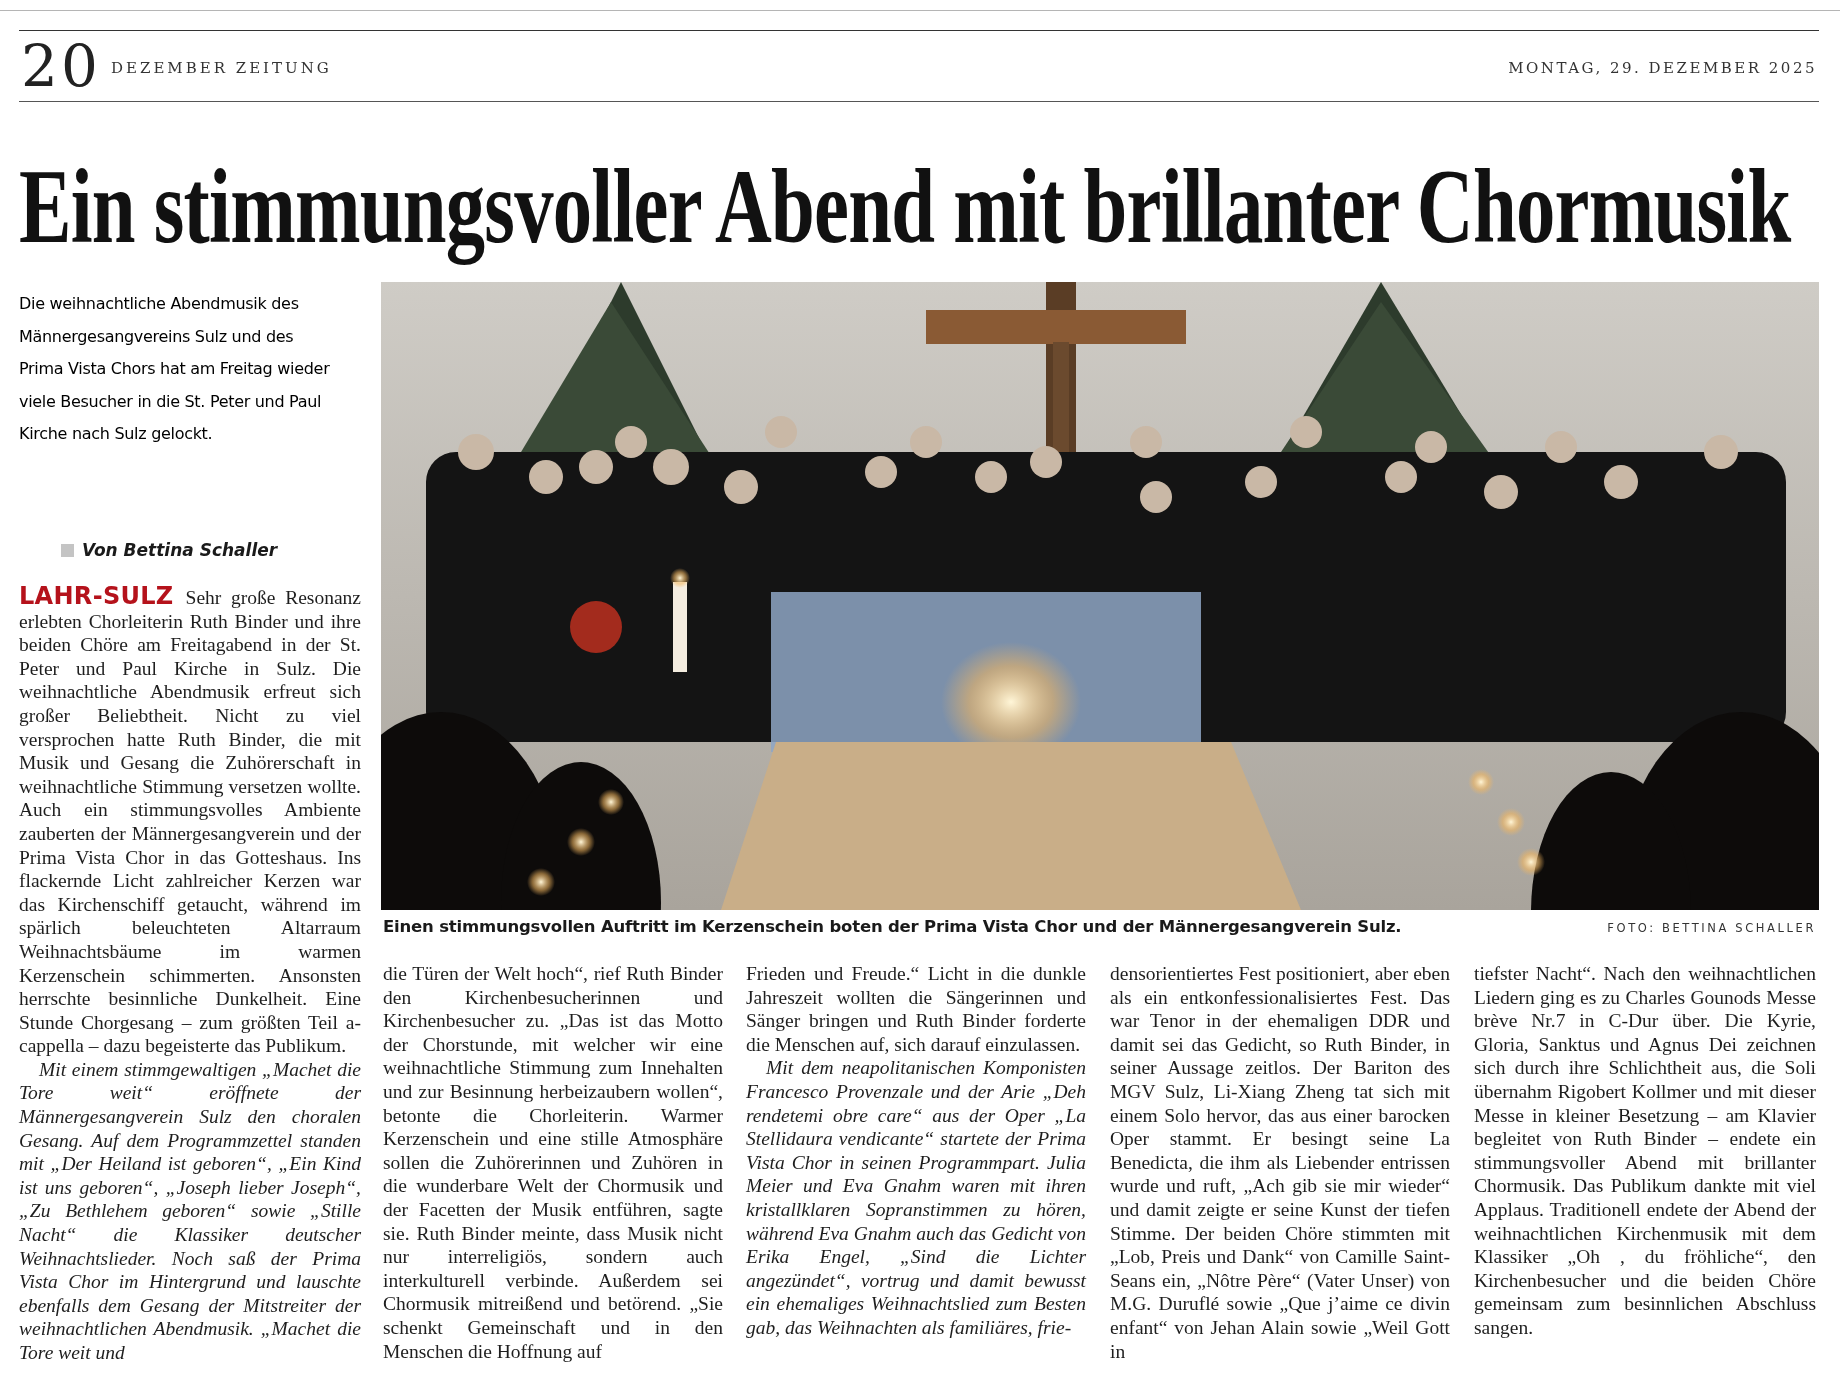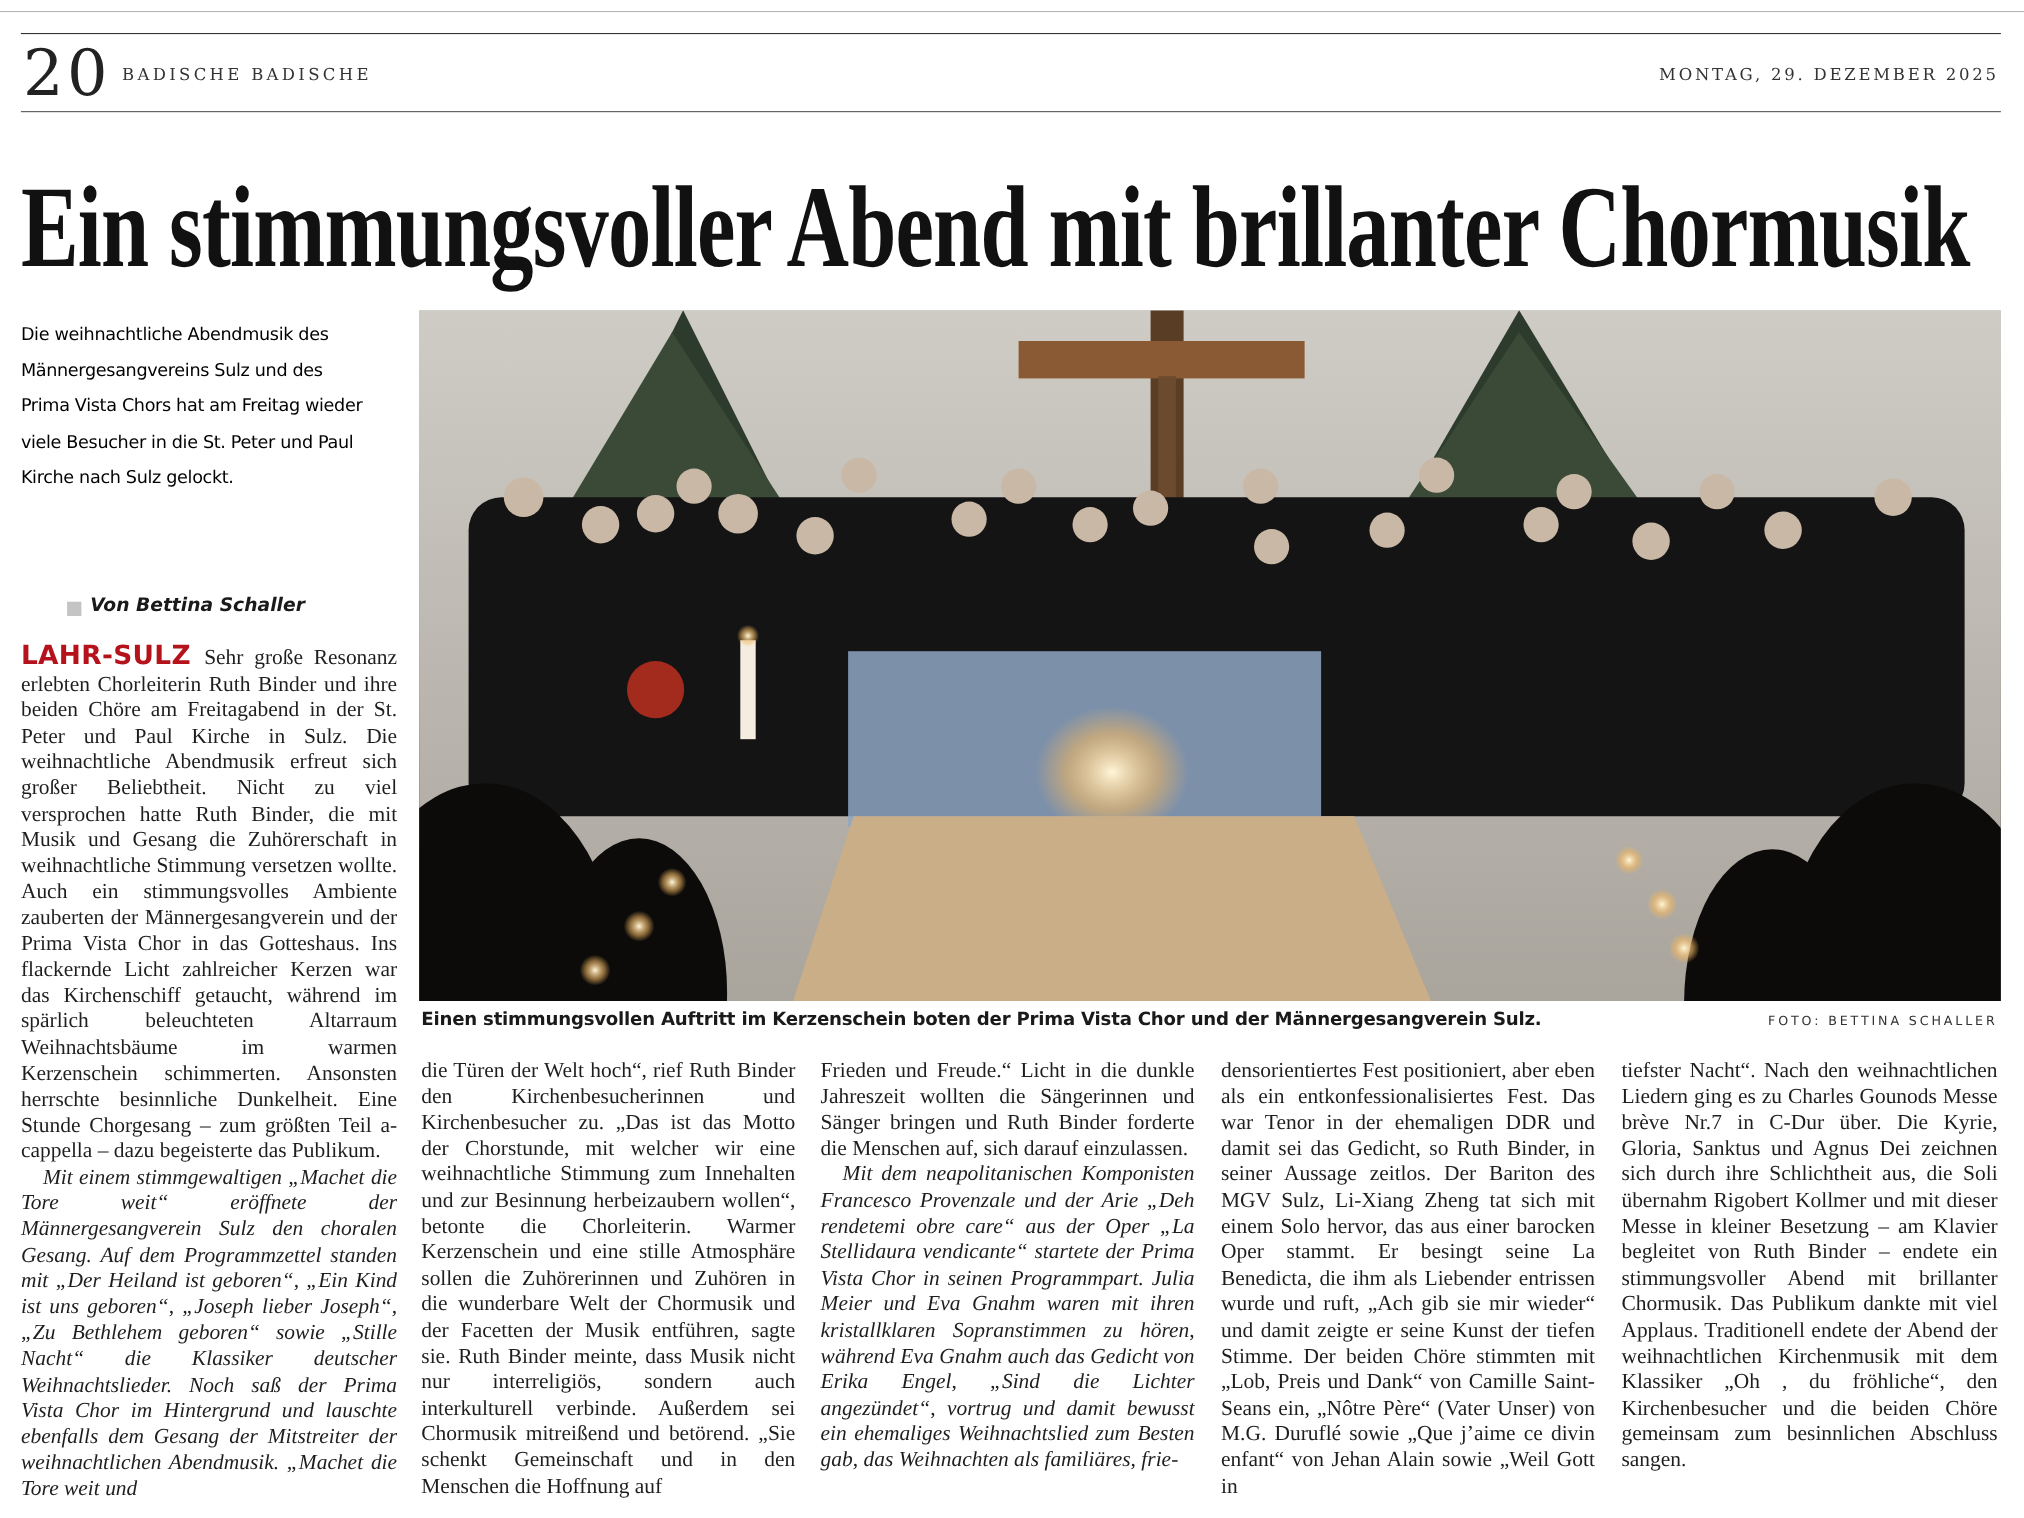--- a/index.html
+++ b/index.html
@@ -22,21 +22,21 @@
 
   
   .headline { position: absolute; left: 19px; top: 152px; width: 1802px; height: 110px; overflow: visible;
     white-space: nowrap; font-family: "Liberation Serif", serif; font-weight: bold; color: #111;
     font-size: 106px; line-height: 110px; transform-origin: left top; transform: scaleX(0.742); letter-spacing: -1px; }
 
   
   .teaser { position: absolute; left: 19px; top: 288px; width: 320px; font-family: "DejaVu Sans", sans-serif;
     font-size: 16px; line-height: 32.5px; color: #000000; letter-spacing: -0.3px; }
   .byline { position: absolute; left: 19px; top: 540px; font-family: "DejaVu Sans", sans-serif;
-    font-size: 17px; font-weight: bold; font-style: italic; color: #1a1a1a; display: flex; align-items: flex-end; gap: 8px; padding-left: 42px; }
+    font-size: 17px; font-weight: bold; font-style: italic; color: #1a1a1a; display: flex; align-items: center; gap: 8px; padding-left: 42px; }
   .byline-square { width: 13px; height: 13px; background: #c4c4c4; display: inline-block; }
 
   
   .photo { position: absolute; left: 381px; top: 282px; width: 1438px; height: 628px; overflow: hidden;
     background: linear-gradient(180deg, #c9c7c2 0%, #b9b6b0 30%, #8f8a82 55%, #3b342d 78%, #1c1815 100%); }
   .photo svg { position: absolute; left: 0; top: 0; width: 100%; height: 100%; }
 
   .caption { position: absolute; left: 383px; top: 917px; font-family: "DejaVu Sans", sans-serif;
     font-size: 16.5px; font-weight: bold; color: #1a1a1a; letter-spacing: -0.2px; }
   .photo-credit { position: absolute; right: 24px; top: 921px; font-family: "DejaVu Sans", sans-serif;
@@ -54,21 +54,21 @@
   .col-5 { left: 1474px; top: 962px; width: 342px; }
   .dateline { color: #b5121b; font-family: "DejaVu Sans", sans-serif; font-weight: bold; font-size: 24px; letter-spacing: 0.3px; margin-right: 12px; }
 </style>
 </head>
 <body>
 
 <div class="top-rule"></div>
 
 <header class="masthead">
   <span class="page-num">20</span>
-  <span class="paper-name">BADISCHE BADISCHE</span>
+  <span class="paper-name">DEZEMBER ZEITUNG</span>
   <span class="issue-date">MONTAG, 29. DEZEMBER 2025</span>
 </header>
 
 <h1 class="headline">Ein stimmungsvoller Abend mit brillanter Chormusik</h1>
 
 <div class="teaser">Die weihnachtliche Abendmusik des Männergesangvereins Sulz und des Prima Vista Chors hat am Freitag wieder viele Besucher in die St. Peter und Paul Kirche nach Sulz gelockt.</div>
 
 <div class="byline">
   <span class="byline-square"></span>
   <span>Von Bettina Schaller</span>

